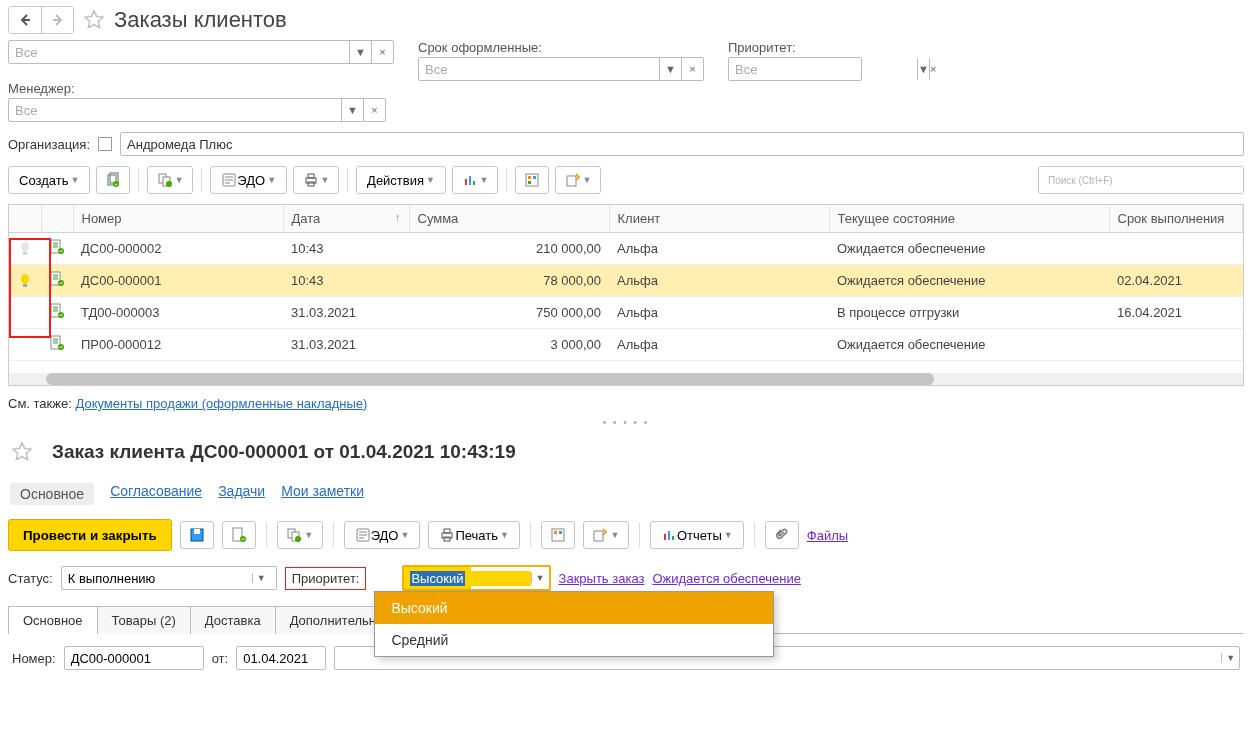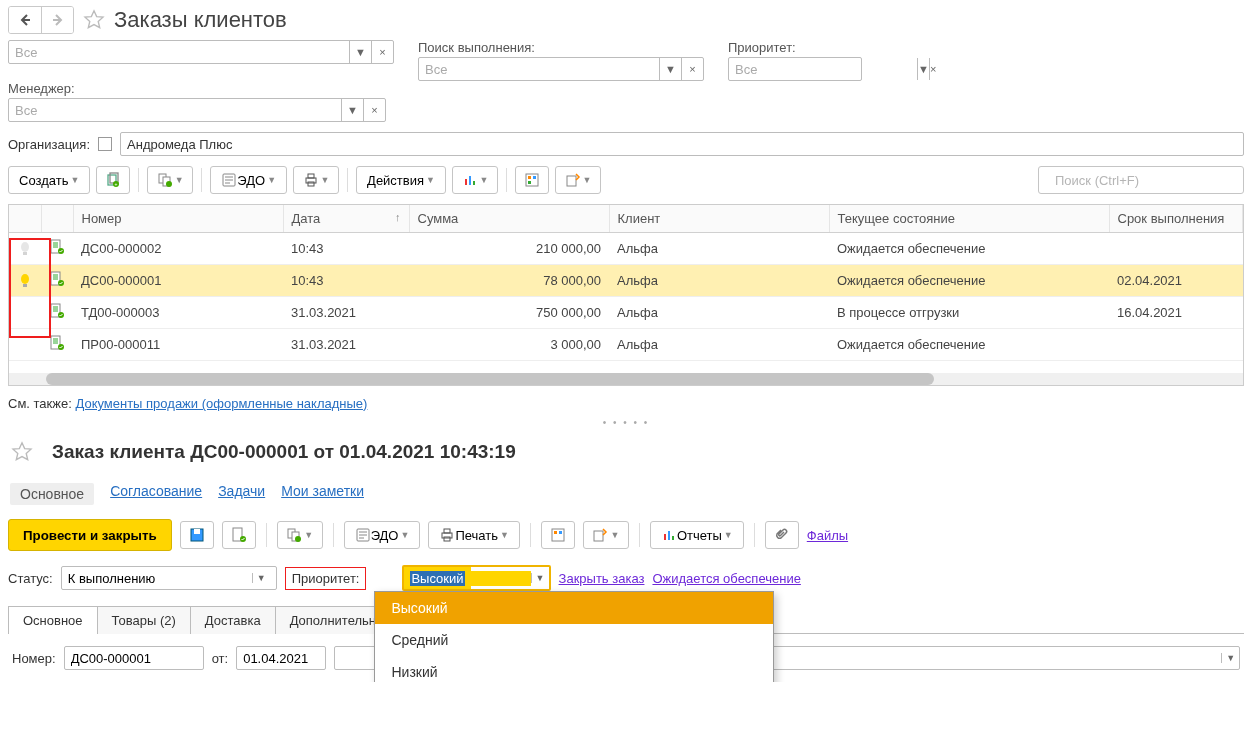--- a/index.html
+++ b/index.html
@@ -52,21 +52,21 @@
   
   .toolbar { display:flex; align-items:center; gap:6px; padding:10px 8px; flex-wrap:wrap;}
   .btn {
     height:28px; border:1px solid #c5c5c5; border-radius:3px; background:#fff; display:inline-flex;
     align-items:center; padding:0 10px; font-size:13px; cursor:pointer; gap:0;
   }
   .btn.icon-only{ padding:0; width:34px; justify-content:center;}
   .btn .dd{font-size:9px;color:#888;margin-left:2px;}
   .sep{width:1px;height:24px;background:#ddd;margin:0 2px;}
   .search-box{ margin-left:auto; width:206px;}
-  .search-box input{ height:28px; width:100%; border:1px solid #c5c5c5; border-radius:3px; padding:0 16px; font-size:13px;}
+  .search-box input{ height:28px; width:100%; border:1px solid #c5c5c5; border-radius:3px; padding:0 9px; font-size:10px;}
   .search-box input::placeholder{color:#b5b5b5;}
 
   
   .table-wrap{ margin:0 8px; border:1px solid #ccc; overflow:hidden;}
   table.grid{ width:100%; border-collapse:collapse; }
   table.grid th{
     background:#fafafa; border-bottom:1px solid #d0d0d0; border-right:1px solid #e5e5e5;
     text-align:left; padding:6px 8px; font-weight:normal; font-size:13px; color:#555;
   }
   table.grid td{
@@ -169,21 +169,21 @@
 
 <div class="filters">
   <div class="filter">
     <div class="filter-field w-state">
       <input value="Все" style="">
       <div class="mini">▼</div>
       <div class="mini">×</div>
     </div>
   </div>
   <div class="filter">
-    <div class="filter-label">Поиск выполнения:</div>
+    <div class="filter-label">Срок оформленные:</div>
     <div class="filter-field w-deadline">
       <input value="Все" style="">
       <div class="mini">▼</div>
       <div class="mini">×</div>
     </div>
   </div>
   <div class="filter">
     <div class="filter-label">Приоритет:</div>
     <div class="filter-field w-priority">
       <input value="Все" style="">
@@ -358,21 +358,21 @@
         <td>16.04.2021</td>
       </tr>
       <tr>
         <td></td>
         <td><svg class="doc-ico" viewBox="0 0 16 16">
               <rect x="2" y="1" width="9" height="13" fill="#fff" stroke="#888"></rect>
               <path d="M4 4h5M4 6h5M4 8h5" stroke="#3a3"></path>
               <circle cx="12" cy="12" r="3" fill="#4a0"></circle>
               <path d="M10.5 12l1 1 2-2" stroke="#fff" fill="none"></path>
             </svg></td>
-        <td>ПР00-000011</td>
+        <td>ПР00-000012</td>
         <td>31.03.2021</td>
         <td class="num">3 000,00</td>
         <td>Альфа</td>
         <td>Ожидается обеспечение</td>
         <td></td>
       </tr>
       <tr>
           <td colspan="8" style="height:4px;border:none;"></td>
         </tr>
     </tbody>
@@ -497,21 +497,20 @@
       <div class="combo prio-combo">
         <span style="background:#ffd500;padding:0 6px;display:flex;align-items:center;height:100%;">
             <span class="sel-text">Высокий</span>
           </span>
         <input style="width: 60px; background: rgb(255, 213, 0);">
         <div class="dd">▼</div>
       </div>
       <div class="dropdown">
         <div class="opt sel">Высокий</div>
         <div class="opt">Средний</div>
-        <div class="opt">Низкий</div>
       </div>
     </div>
 
     <a class="link-a">Закрыть заказ</a>
     <a class="link-a">Ожидается обеспечение</a>
   </div>
 
   <div class="subtab">
     <div class="t active">Основное</div>
     <div class="t">Товары (2)</div>

